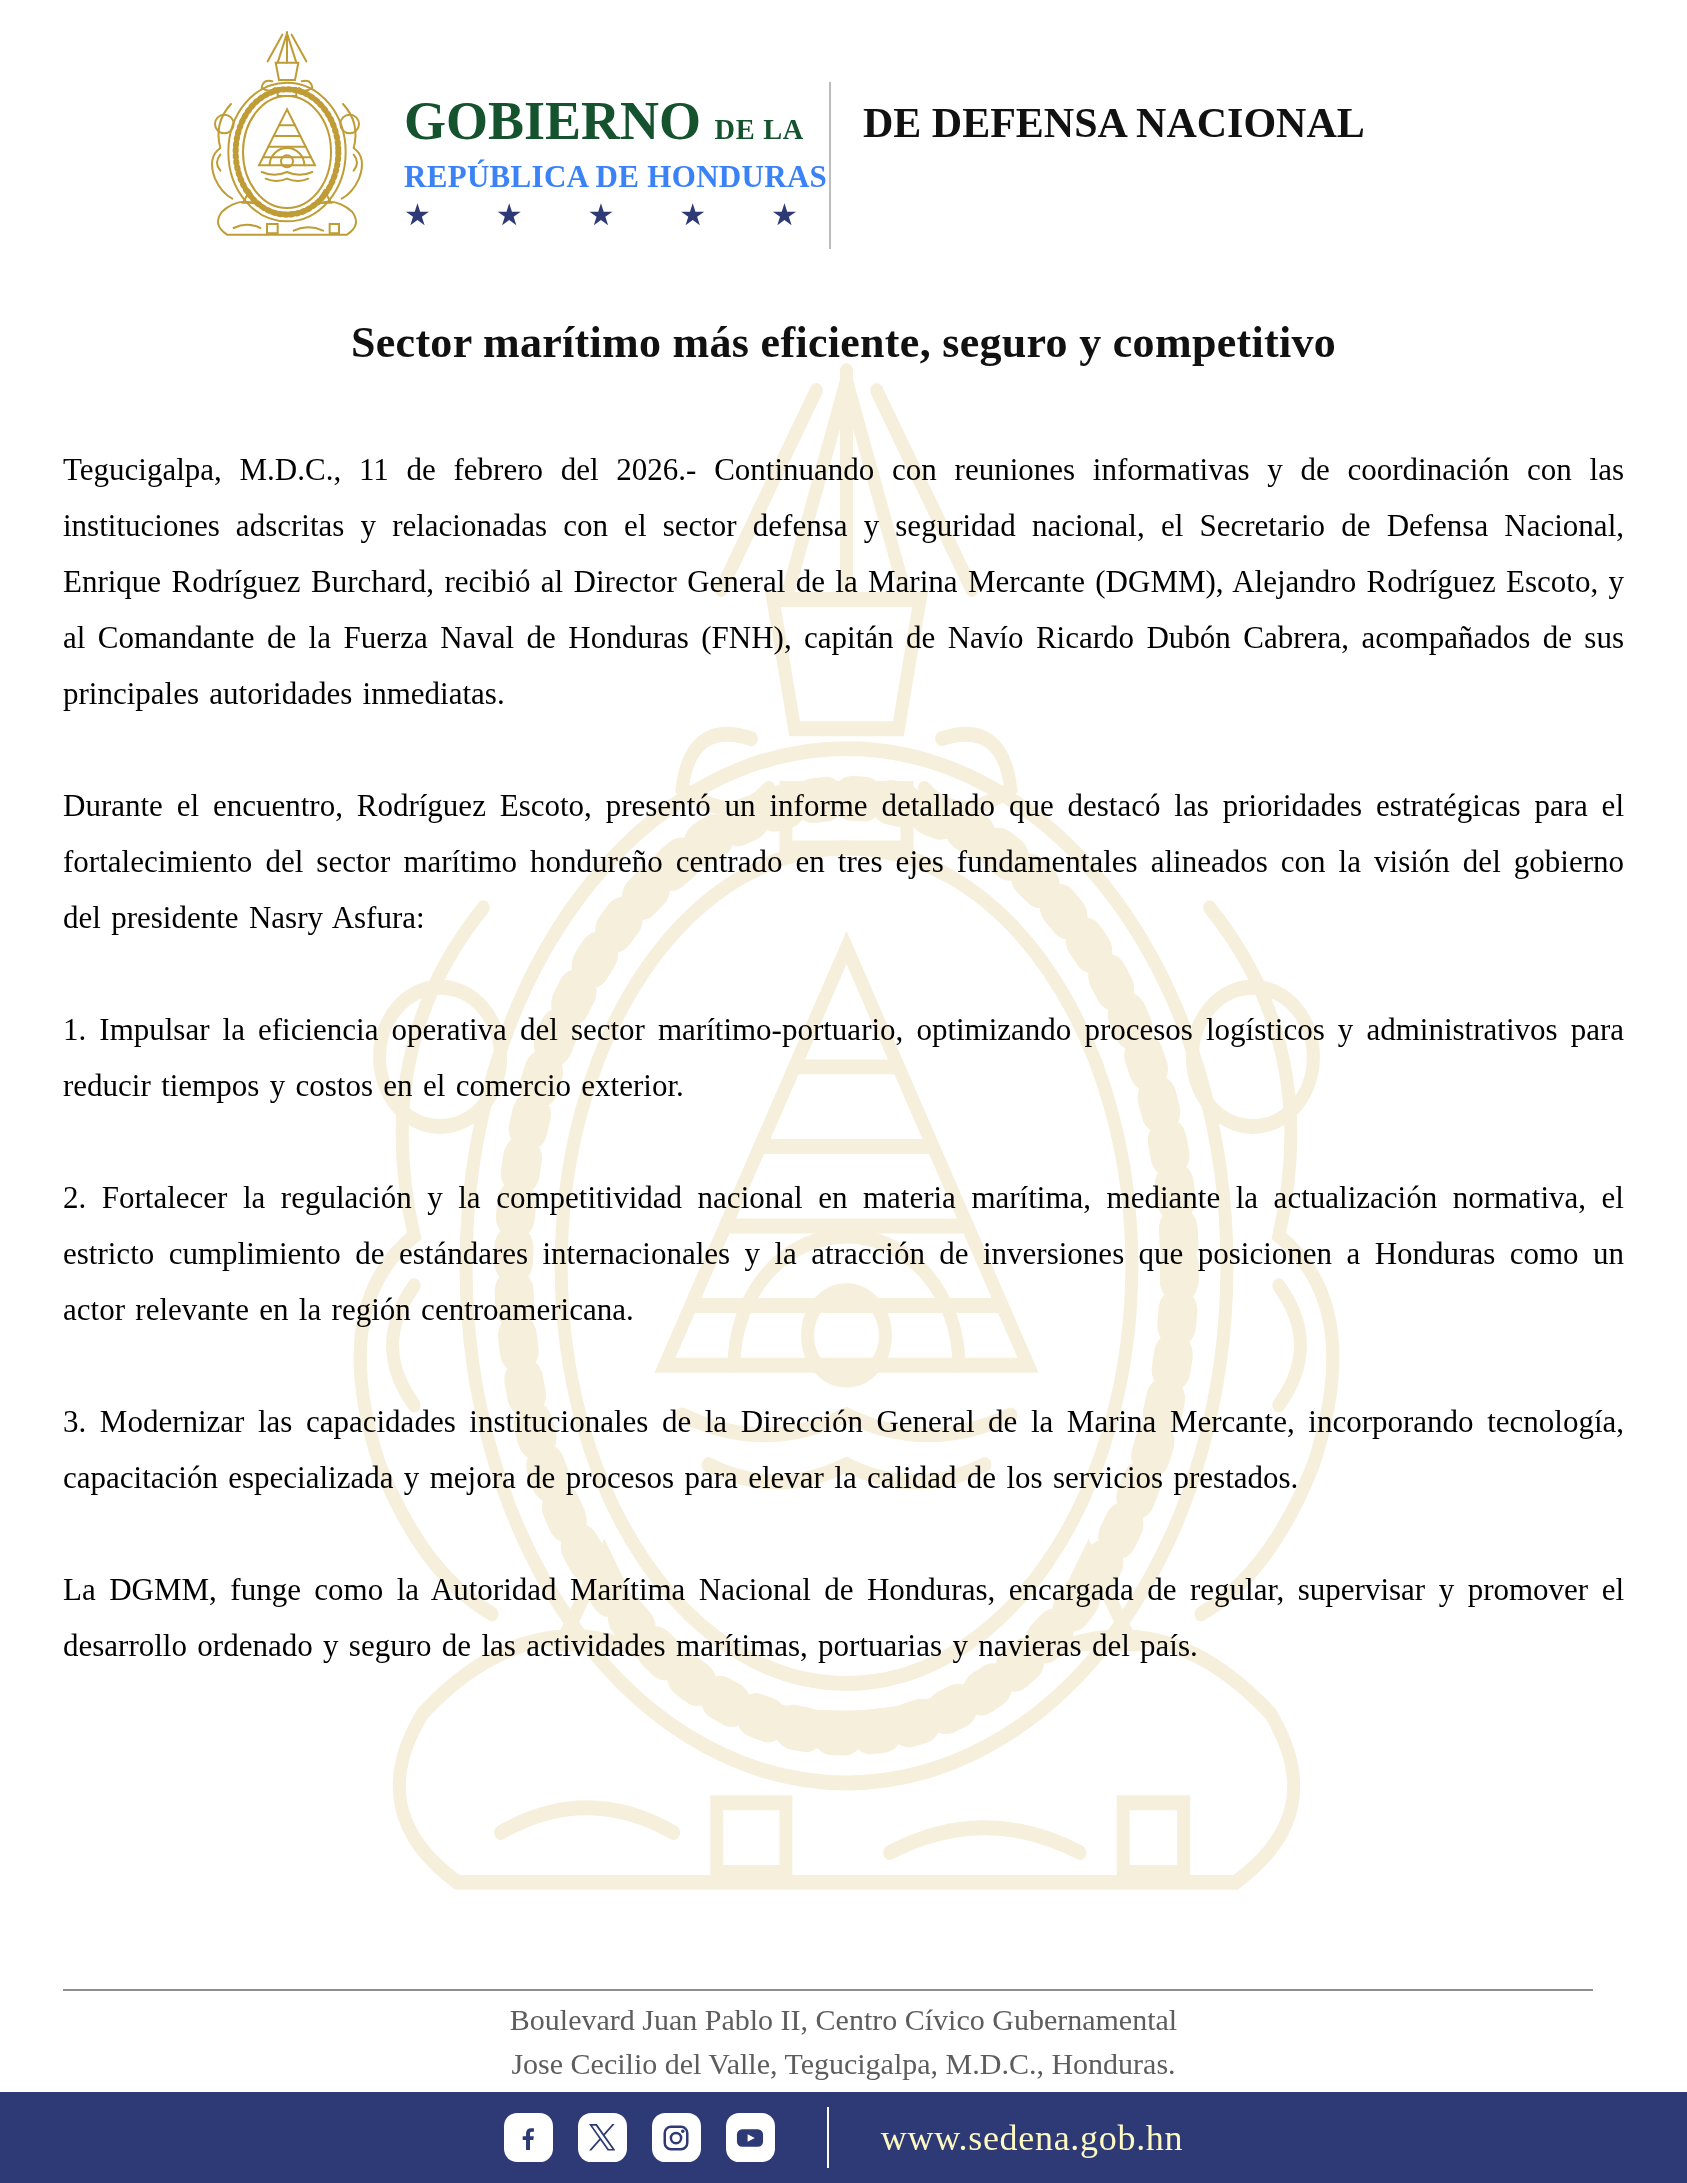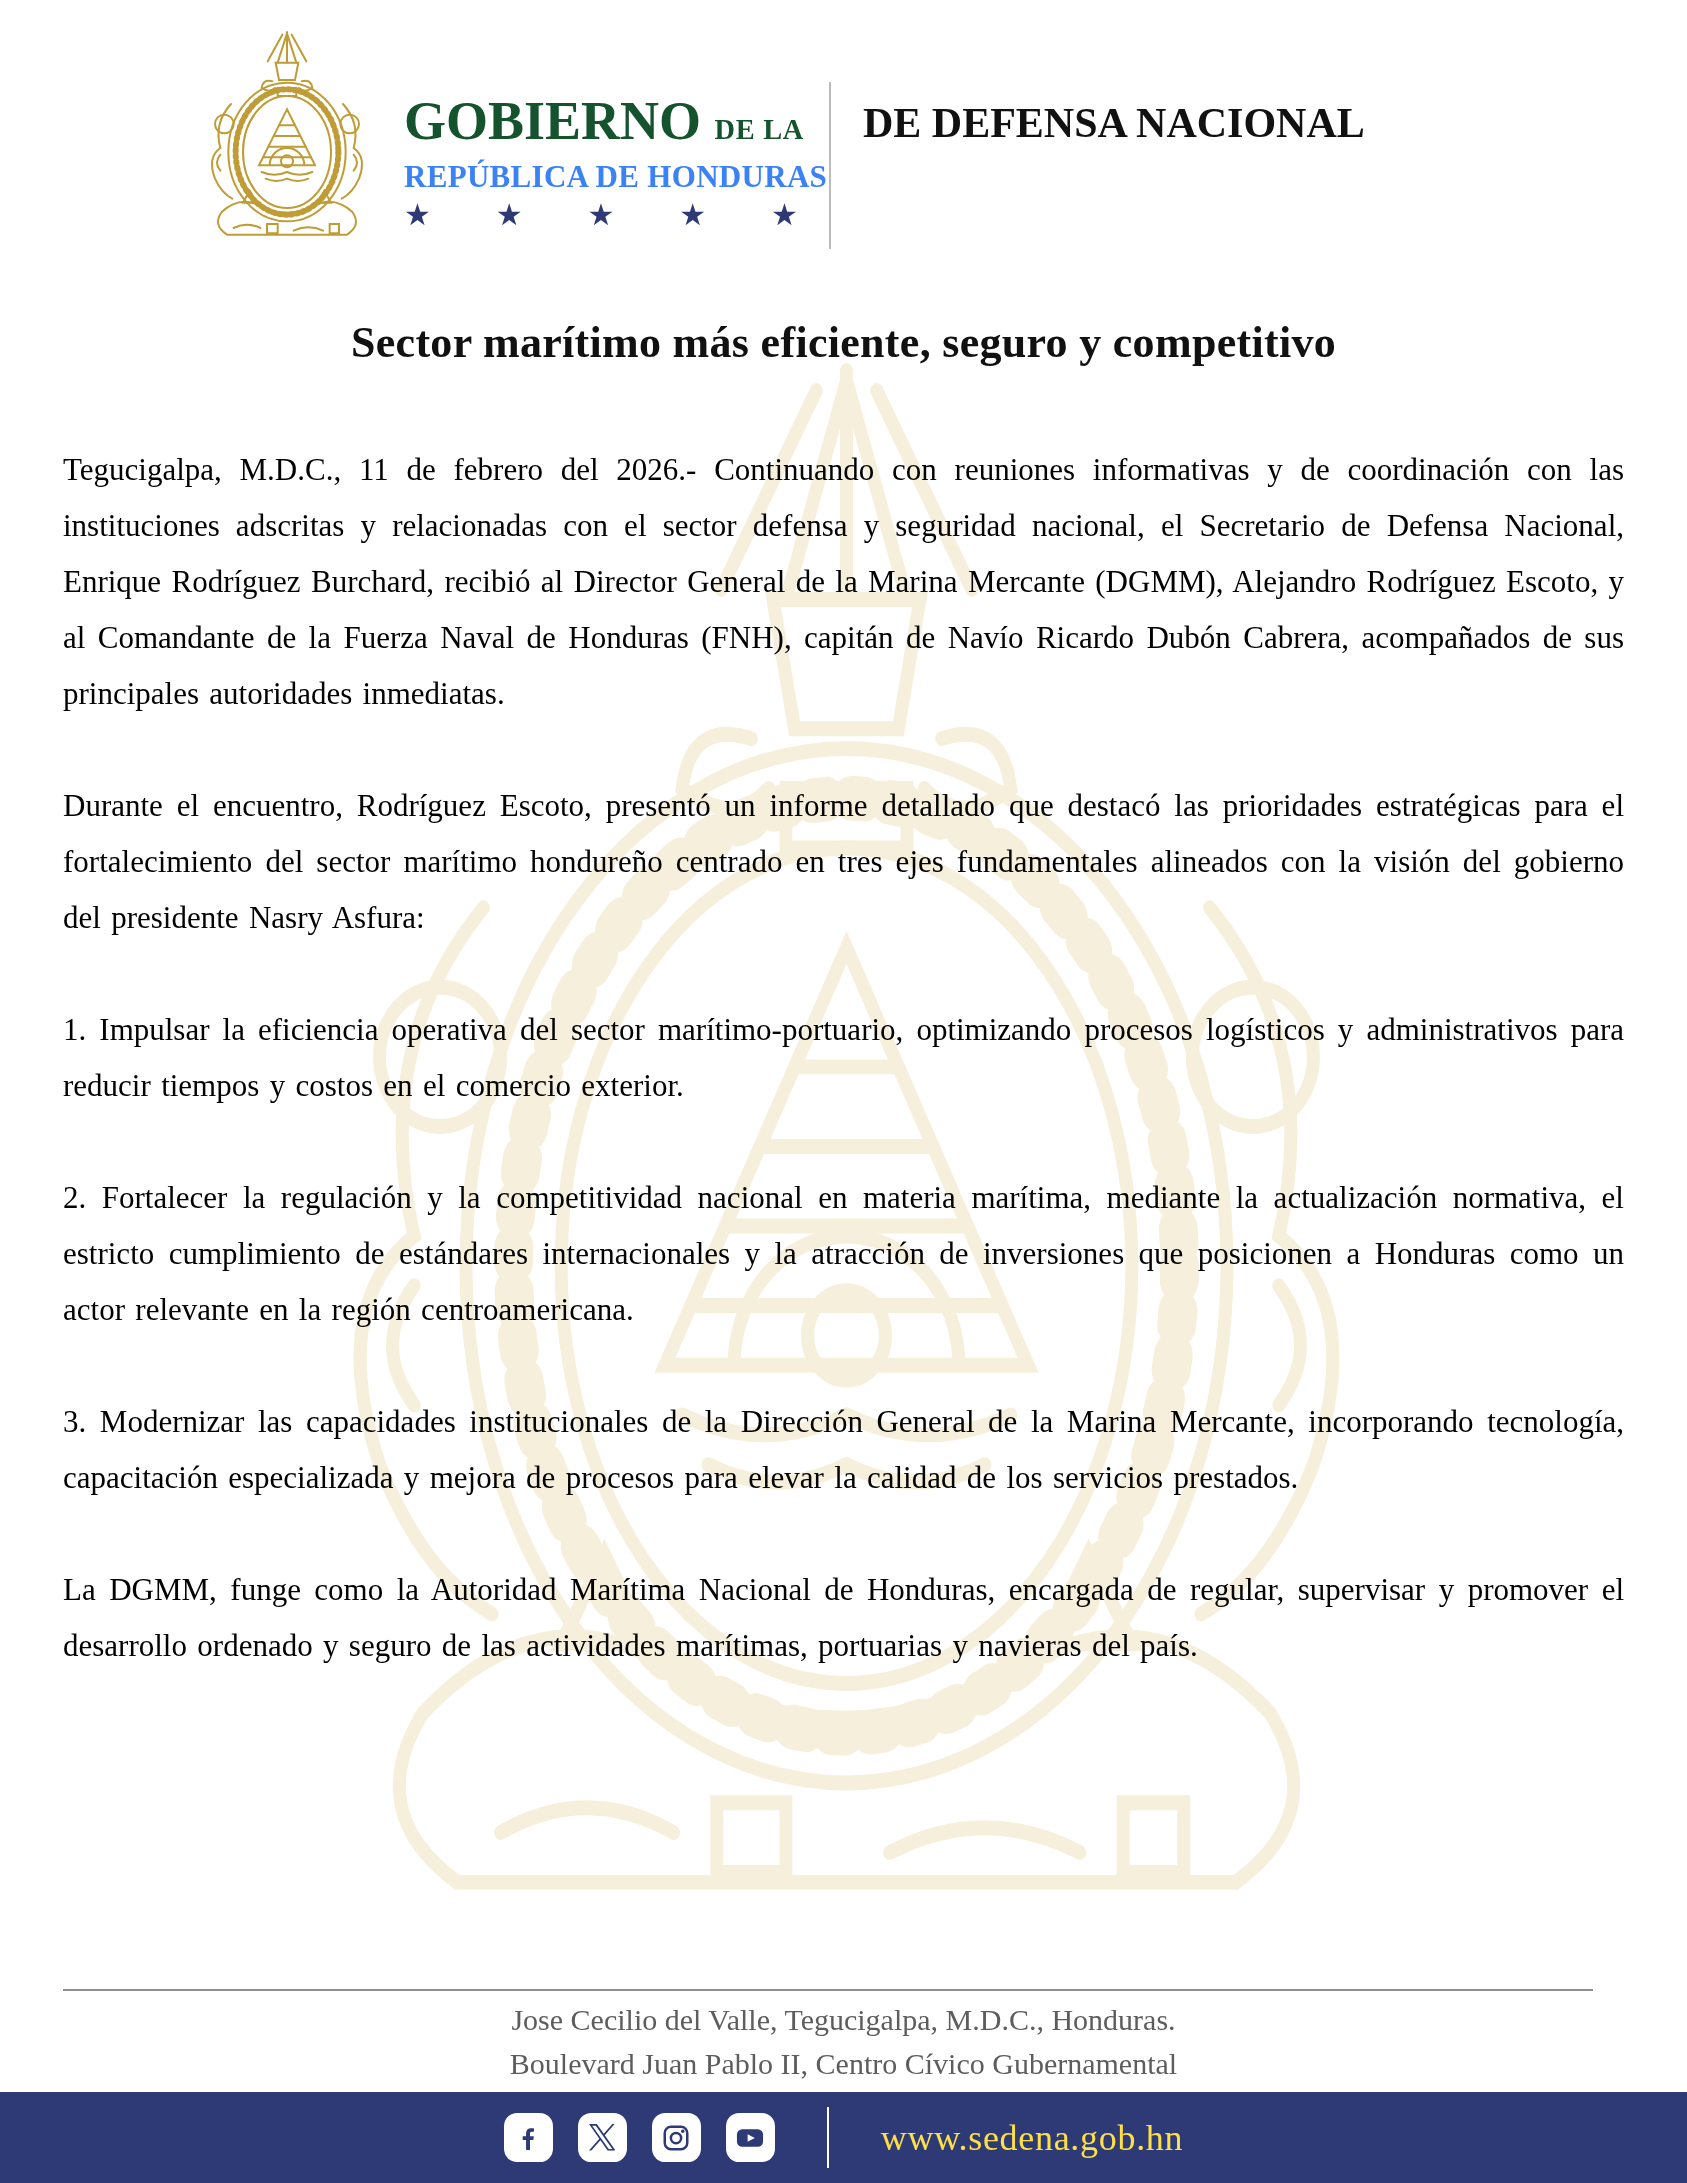--- a/index.html
+++ b/index.html
@@ -77,21 +77,21 @@
   }
   .social-row{display:flex;align-items:center;gap:25px;}
   .social-btn{
     width:49px;height:49px;border-radius:13.2px;
     background:#ffffff;
     display:flex;align-items:center;justify-content:center;
     flex:none;
   }
   .social-btn svg{display:block;}
   .bar-divider{width:2px;height:61px;background:#ffffff;margin:0 52px;flex:none;}
-  .website{color:#fde047;font-size:36px;letter-spacing:0.7px;white-space:nowrap;}
+  .website{color:#fef9c3;font-size:36px;letter-spacing:0.7px;white-space:nowrap;}
 </style>
 </head>
 <body>
 
 <svg width="0" height="0" style="position:absolute" aria-hidden="true">
   <defs>
     <g id="coa" fill="none" stroke="currentColor" stroke-width="3" stroke-linecap="round">
 
       <path d="M150 12 v46 M150 14 l-14 44 M150 14 l14 44 M143 16 l-22 40 M157 16 l22 40"></path>
       <path d="M133 58 h34 l-5 26 h-24 z"></path>
@@ -157,22 +157,22 @@
       <p class="body-par">Durante el encuentro, Rodríguez Escoto, presentó un informe detallado que destacó las prioridades estratégicas para el fortalecimiento del sector marítimo hondureño centrado en tres ejes fundamentales alineados con la visión del gobierno del presidente Nasry Asfura:</p>
       <p class="body-par">1. Impulsar la eficiencia operativa del sector marítimo-portuario, optimizando procesos logísticos y administrativos para reducir tiempos y costos en el comercio exterior.</p>
       <p class="body-par">2. Fortalecer la regulación y la competitividad nacional en materia marítima, mediante la actualización normativa, el estricto cumplimiento de estándares internacionales y la atracción de inversiones que posicionen a Honduras como un actor relevante en la región centroamericana.</p>
       <p class="body-par">3. Modernizar las capacidades institucionales de la Dirección General de la Marina Mercante, incorporando tecnología, capacitación especializada y mejora de procesos para elevar la calidad de los servicios prestados.</p>
       <p class="body-par">La DGMM, funge como la Autoridad Marítima Nacional de Honduras, encargada de regular, supervisar y promover el desarrollo ordenado y seguro de las actividades marítimas, portuarias y navieras del país.</p>
     </div>
 </div>
 
 <div class="footer-rule"></div>
 <div class="address">
+  <div>Boulevard Juan Pablo II, Centro Cívico Gubernamental</div>
   <div>Jose Cecilio del Valle, Tegucigalpa, M.D.C., Honduras.</div>
-  <div>Boulevard Juan Pablo II, Centro Cívico Gubernamental</div>
 </div>
 
 <div class="bottom-bar">
   <div class="social-row">
     <div class="social-btn">
       <svg width="30" height="30" viewBox="0 0 24 24" fill="#2e3a76">
         <path d="M13.6 21.5v-7.9h2.65l.4-3.08h-3.05V8.56c0-.89.25-1.5 1.53-1.5h1.63V4.3c-.28-.04-1.25-.12-2.37-.12-2.35 0-3.96 1.43-3.96 4.07v2.27H7.75v3.08h2.68v7.9h3.17z"></path>
       </svg>
     </div>
     <div class="social-btn">

